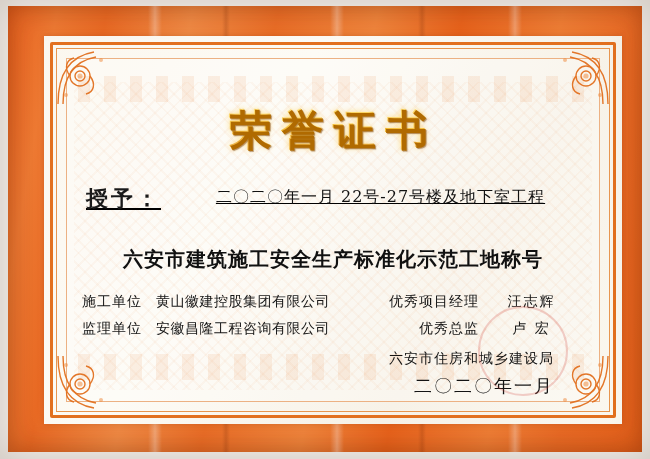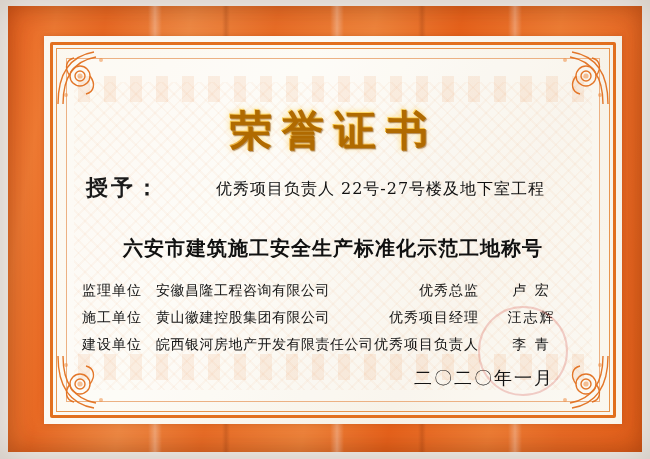--- a/index.html
+++ b/index.html
@@ -143,24 +143,25 @@
       1px 1px 0 #b06a00,
       2px 2px 1px rgba(120,60,0,.55),
       0 0 6px rgba(255,215,110,.9);
     background: linear-gradient(180deg, #ffe98a 0%, #f0b624 45%, #d98a10 70%, #ffe07a 100%);
     -webkit-background-clip: text;
     background-clip: text;
     color: transparent;
   }
 
   .award-row {
-    margin-top: 15px;
+    margin-top: 26px;
     display: flex;
-    align-items: flex-end;
+    align-items: center;
     padding-left: 10px;
+    text-decoration: underline;
   }
   .award-label {
     font-size: 22px;
     font-weight: bold;
     color: #1a1a1a;
     letter-spacing: 3px;
     white-space: nowrap;
     font-family: "DejaVu Serif", "Liberation Serif", serif;
   }
   .award-value {
@@ -341,51 +342,46 @@
           <circle cx="12" cy="49" r="2"></circle>
         </g>
       </svg>
 
       <div class="content">
 
         <div class="cert-title">荣誉证书</div>
 
         <div class="award-row">
           <div class="award-label">授予：</div>
-          <div class="award-value">优秀项目负责人 22号-27号楼及地下室工程</div>
+          <div class="award-value">二〇二〇年一月 22号-27号楼及地下室工程</div>
         </div>
 
         <div class="honor-line">六安市建筑施工安全生产标准化示范工地称号</div>
 
         <div class="details">
+
+          <div class="detail-row">
+            <div class="d-label">施工单位</div>
+            <div class="d-value">黄山徽建控股集团有限公司</div>
+            <div class="d-label2">优秀项目经理</div>
+            <div class="d-value2">汪志辉</div>
+          </div>
 
           <div class="detail-row">
             <div class="d-label">监理单位</div>
             <div class="d-value">安徽昌隆工程咨询有限公司</div>
             <div class="d-label2">优秀总监</div>
             <div class="d-value2">卢 宏</div>
           </div>
 
-          <div class="detail-row">
-            <div class="d-label">施工单位</div>
-            <div class="d-value">黄山徽建控股集团有限公司</div>
-            <div class="d-label2">优秀项目经理</div>
-            <div class="d-value2">汪志辉</div>
-          </div>
-
-          <div class="detail-row">
-            <div class="d-label">建设单位</div>
-            <div class="d-value">皖西银河房地产开发有限责任公司</div>
-            <div class="d-label2">优秀项目负责人</div>
-            <div class="d-value2">李 青</div>
-          </div>
 
         </div>
 
         <div class="issuer">
+          <div class="issuer-org">六安市住房和城乡建设局</div>
           <div class="issuer-date">二〇二〇年一月</div>
         </div>
 
       </div>
 
       <div class="seal"></div>
 
     </div>
   </div>
 

